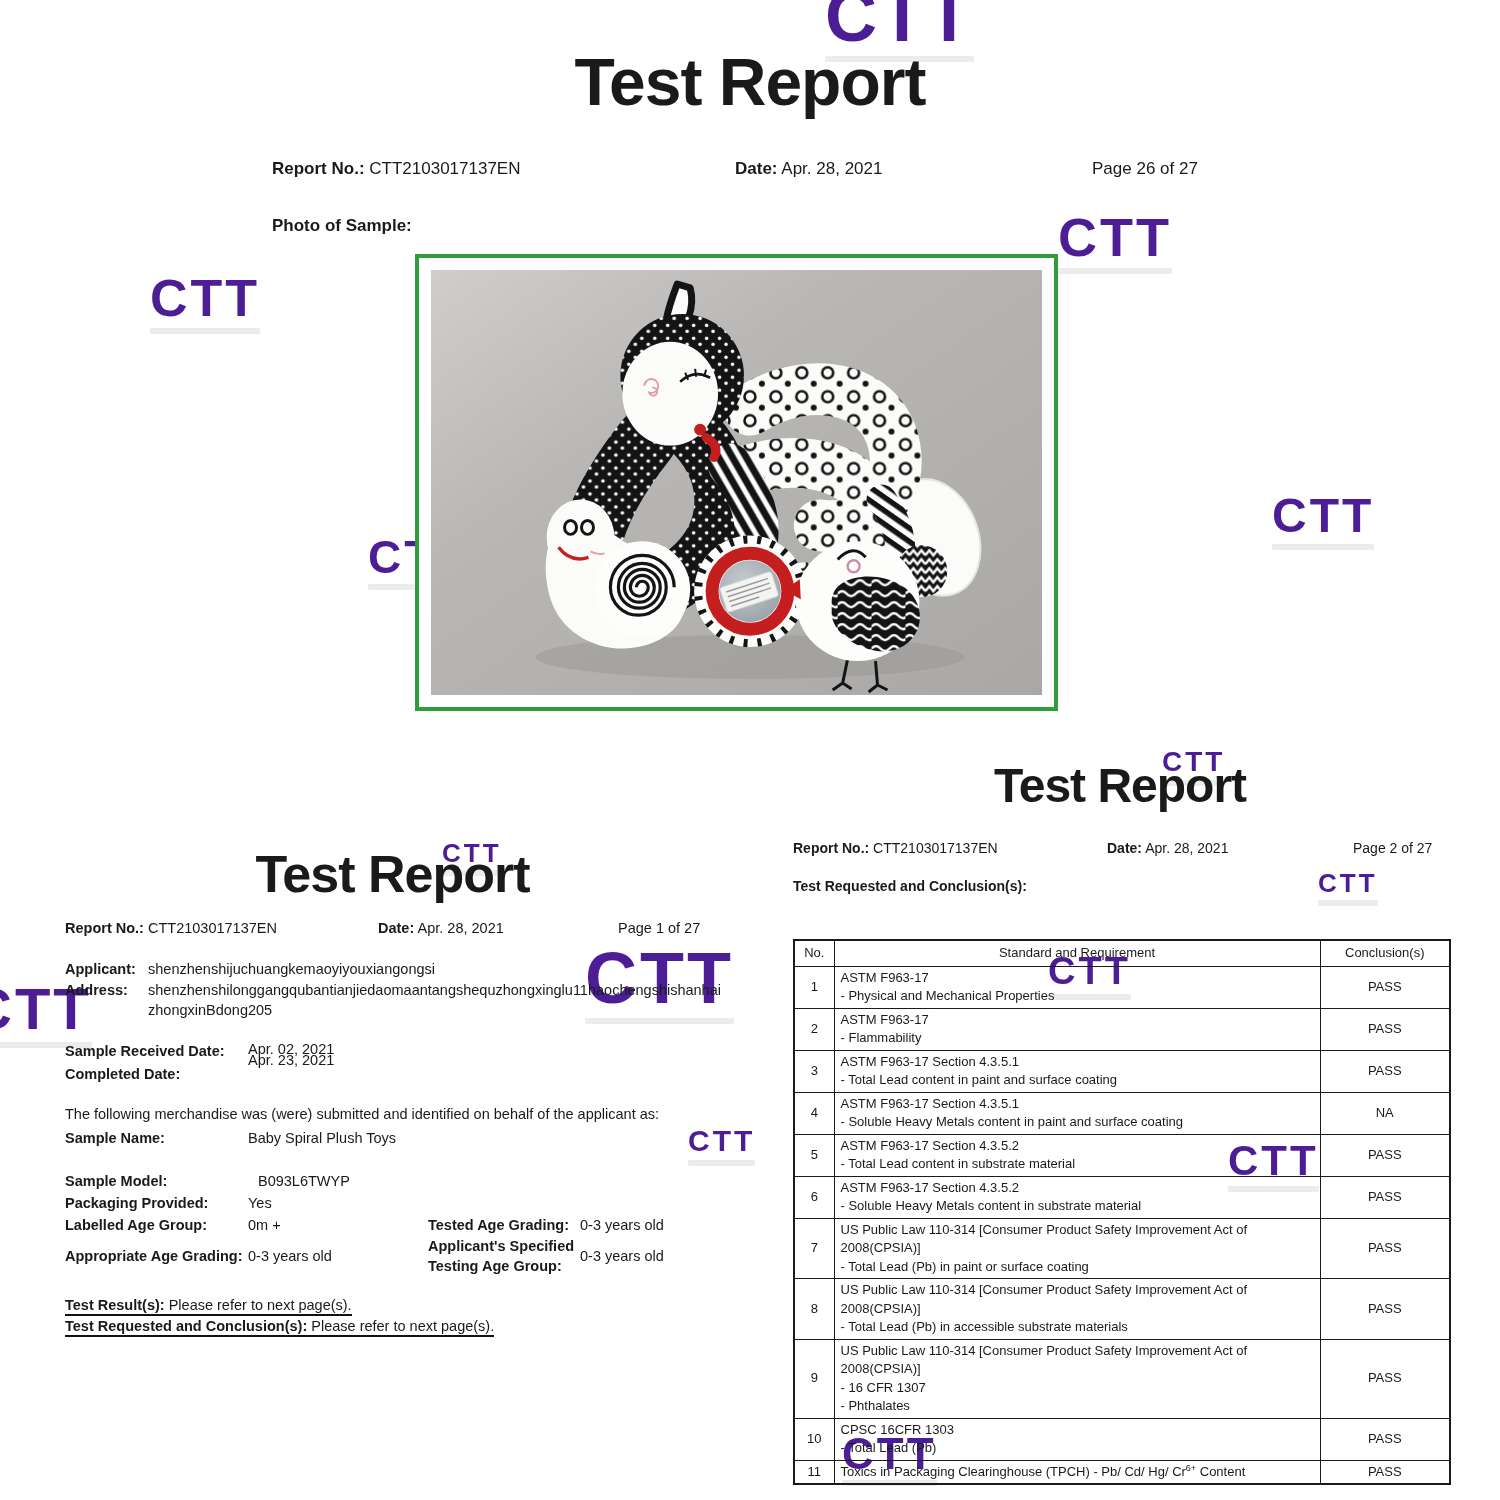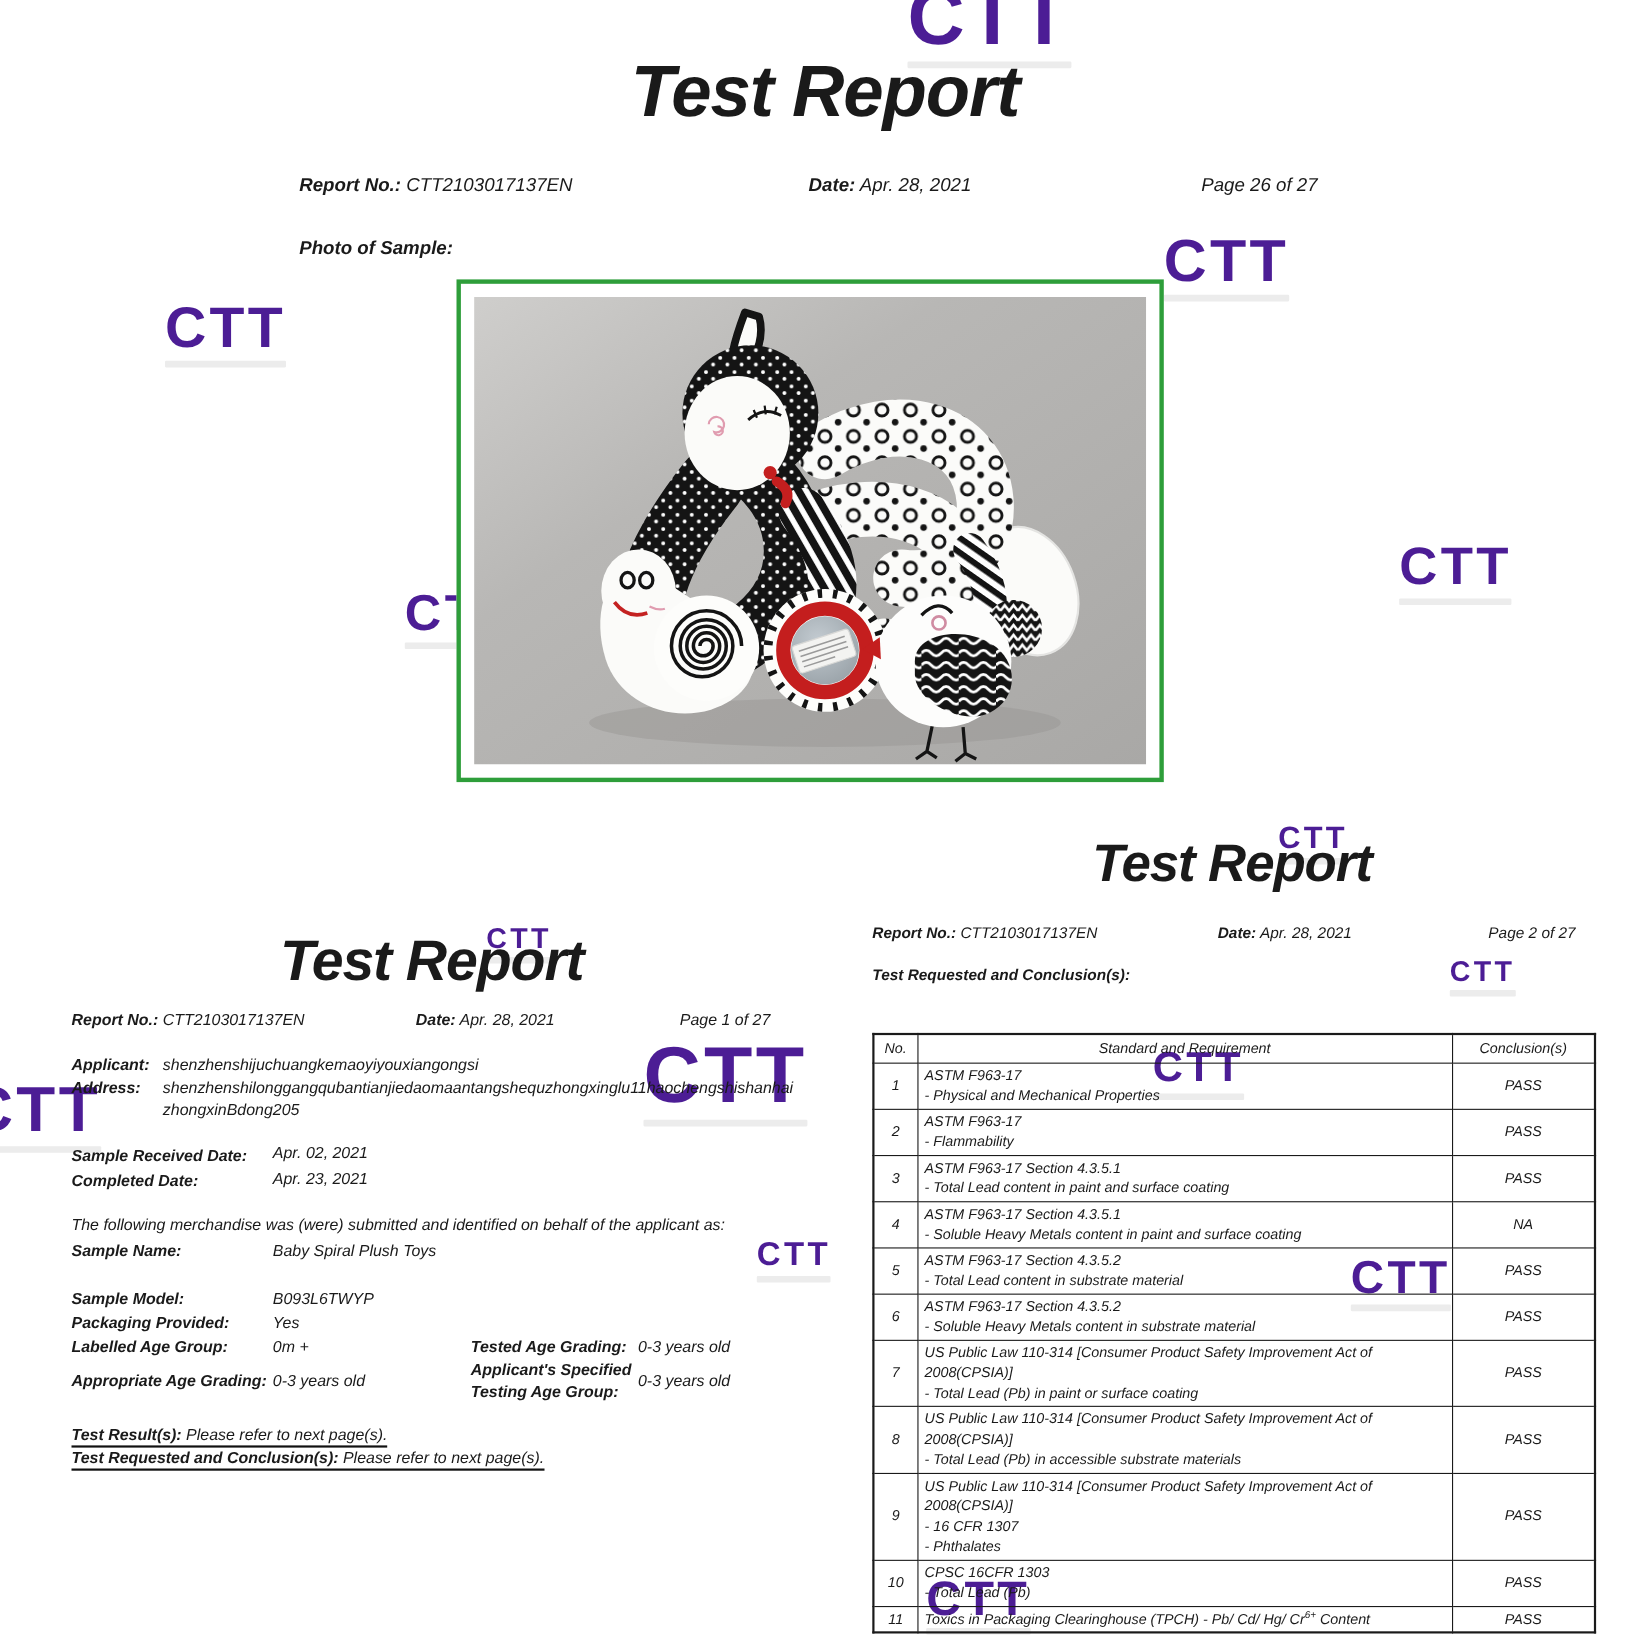--- a/index.html
+++ b/index.html
@@ -1,20 +1,20 @@
 <!DOCTYPE html>
 <html><head>
 <meta charset="utf-8">
 <style>
   html,body{margin:0;padding:0;background:#ffffff;}
   .canvas{
     position:relative;width:1500px;height:1500px;background:#ffffff;
     overflow:hidden;font-family:"Liberation Sans","DejaVu Sans",sans-serif;color:#1a1a1a;
   }
-  .abs{position:absolute;font-style:italic;}
+  .abs{position:absolute;}
   .b{font-weight:bold;}
   
   .wm{position:absolute;color:#4c1d95;font-weight:bold;line-height:1;pointer-events:none;}
   .wm span{display:block;letter-spacing:3px;}
   .wm .wm-bar{display:block;height:6px;background:#ececec;margin-top:4px;border-radius:1px;}
   
   .p26-title{left:0;right:0;top:44px;text-align:center;font-size:66px;font-weight:bold;letter-spacing:-1px;}
   .p26-info{top:159px;font-size:17px;}
   .photo-label{left:272px;top:216px;font-size:17px;font-weight:bold;}
   .photo-frame{left:415px;top:254px;width:643px;height:457px;border:4px solid #2e9e3a;background:#ffffff;box-sizing:border-box;}
@@ -237,29 +237,29 @@
     <div class="abs" style="left:88px;top:121px;">shenzhenshijuchuangkemaoyiyouxiangongsi</div>
 
     <div class="abs b" style="left:5px;top:142px;">Address:</div>
     <div class="abs" style="left:88px;top:142px;">shenzhenshilonggangqubantianjiedaomaantangshequzhongxinglu11haochengshishanhai</div>
     <div class="abs" style="left:88px;top:162px;">zhongxinBdong205</div>
 
     <div class="abs b" style="left:5px;top:203px;">Sample Received Date:</div>
     <div class="abs" style="left:188px;top:201px;">Apr. 02, 2021</div>
 
     <div class="abs b" style="left:5px;top:226px;">Completed Date:</div>
-    <div class="abs" style="left:188px;top:224px;text-align:center;">Apr. 23, 2021</div>
+    <div class="abs" style="left:188px;top:212px;text-align:center;">Apr. 23, 2021</div>
 
     <div class="abs" style="left:5px;top:266px;width:650px;">The following merchandise was (were) submitted and identified on behalf of the applicant as:</div>
 
     <div class="abs b" style="left:5px;top:290px;">Sample Name:</div>
     <div class="abs" style="left:188px;top:290px;">Baby Spiral Plush Toys</div>
 
     <div class="abs b" style="left:5px;top:333px;">Sample Model:</div>
-    <div class="abs" style="left:188px;top:333px;">B093L6TWYP</div>
+    <div class="abs" style="left:198px;top:333px;">B093L6TWYP</div>
 
     <div class="abs b" style="left:5px;top:355px;">Packaging Provided:</div>
     <div class="abs" style="left:188px;top:355px;">Yes</div>
 
     <div class="abs b" style="left:5px;top:377px;">Labelled Age Group:</div>
     <div class="abs" style="left:188px;top:377px;">0m +</div>
     <div class="abs b" style="left:368px;top:377px;">Tested Age Grading:</div>
     <div class="abs" style="left:520px;top:377px;">0-3 years old</div>
 
     <div class="abs b" style="left:5px;top:408px;text-align:center;">Appropriate Age Grading:</div>

